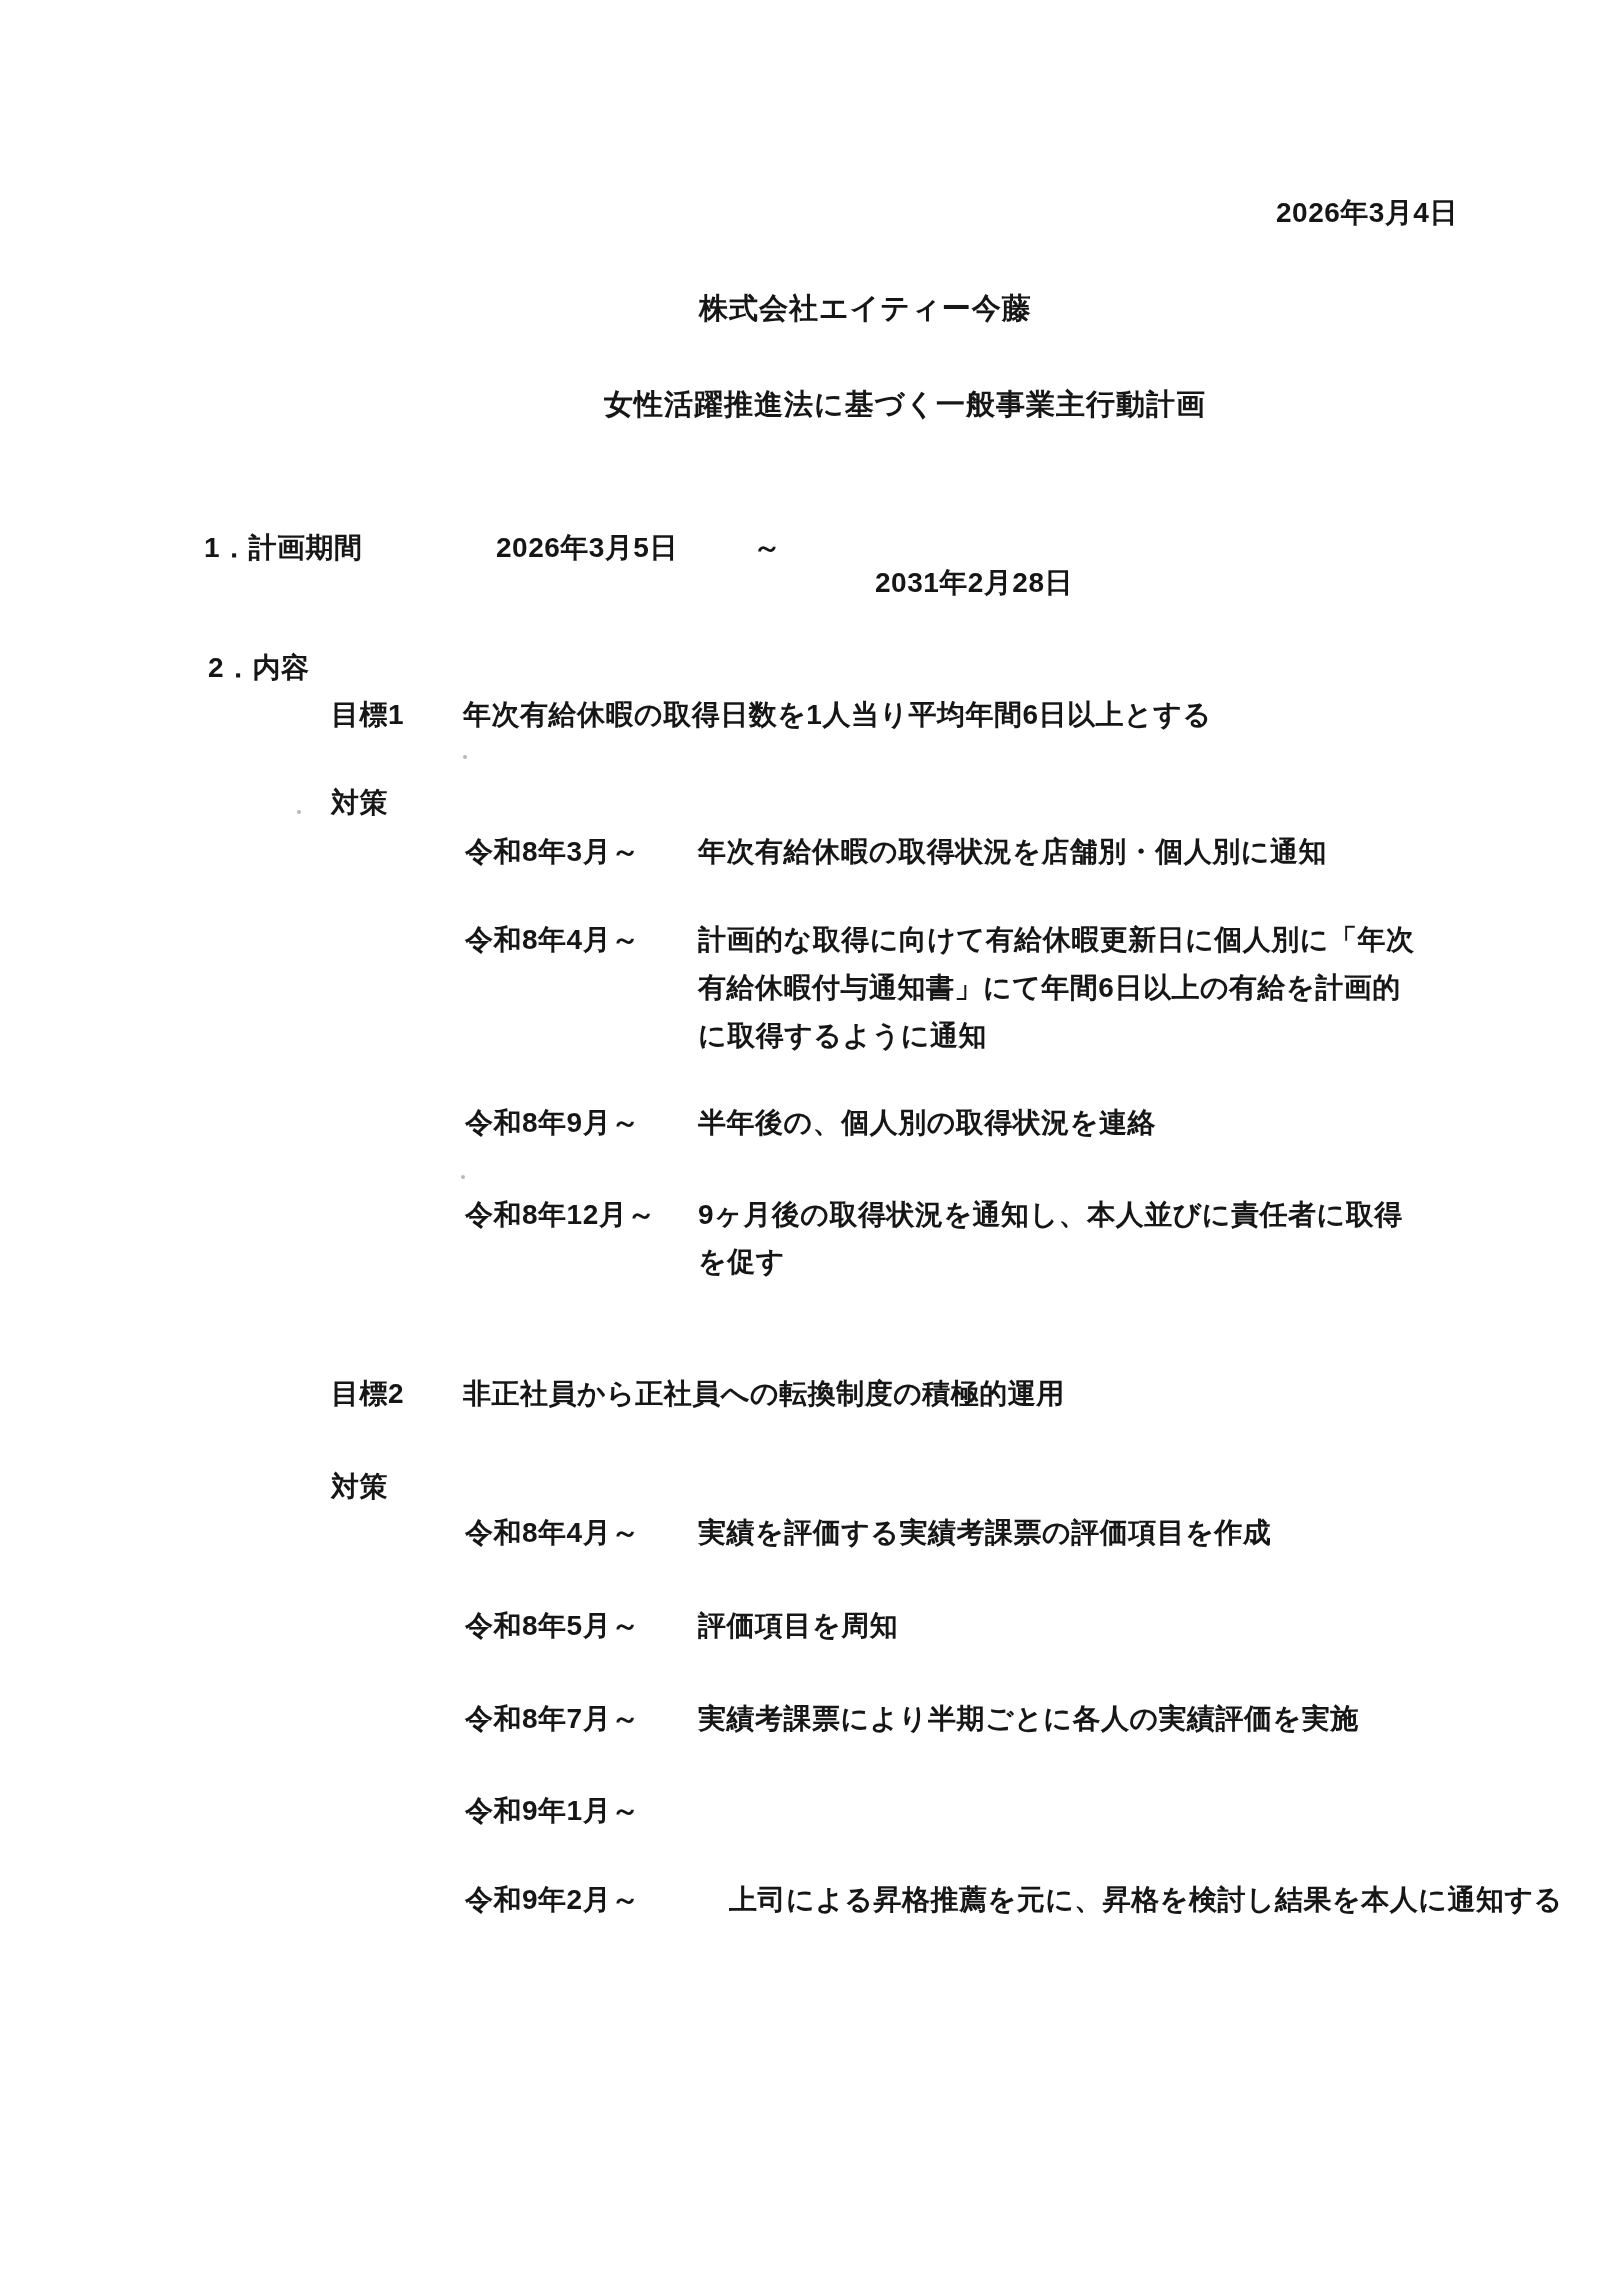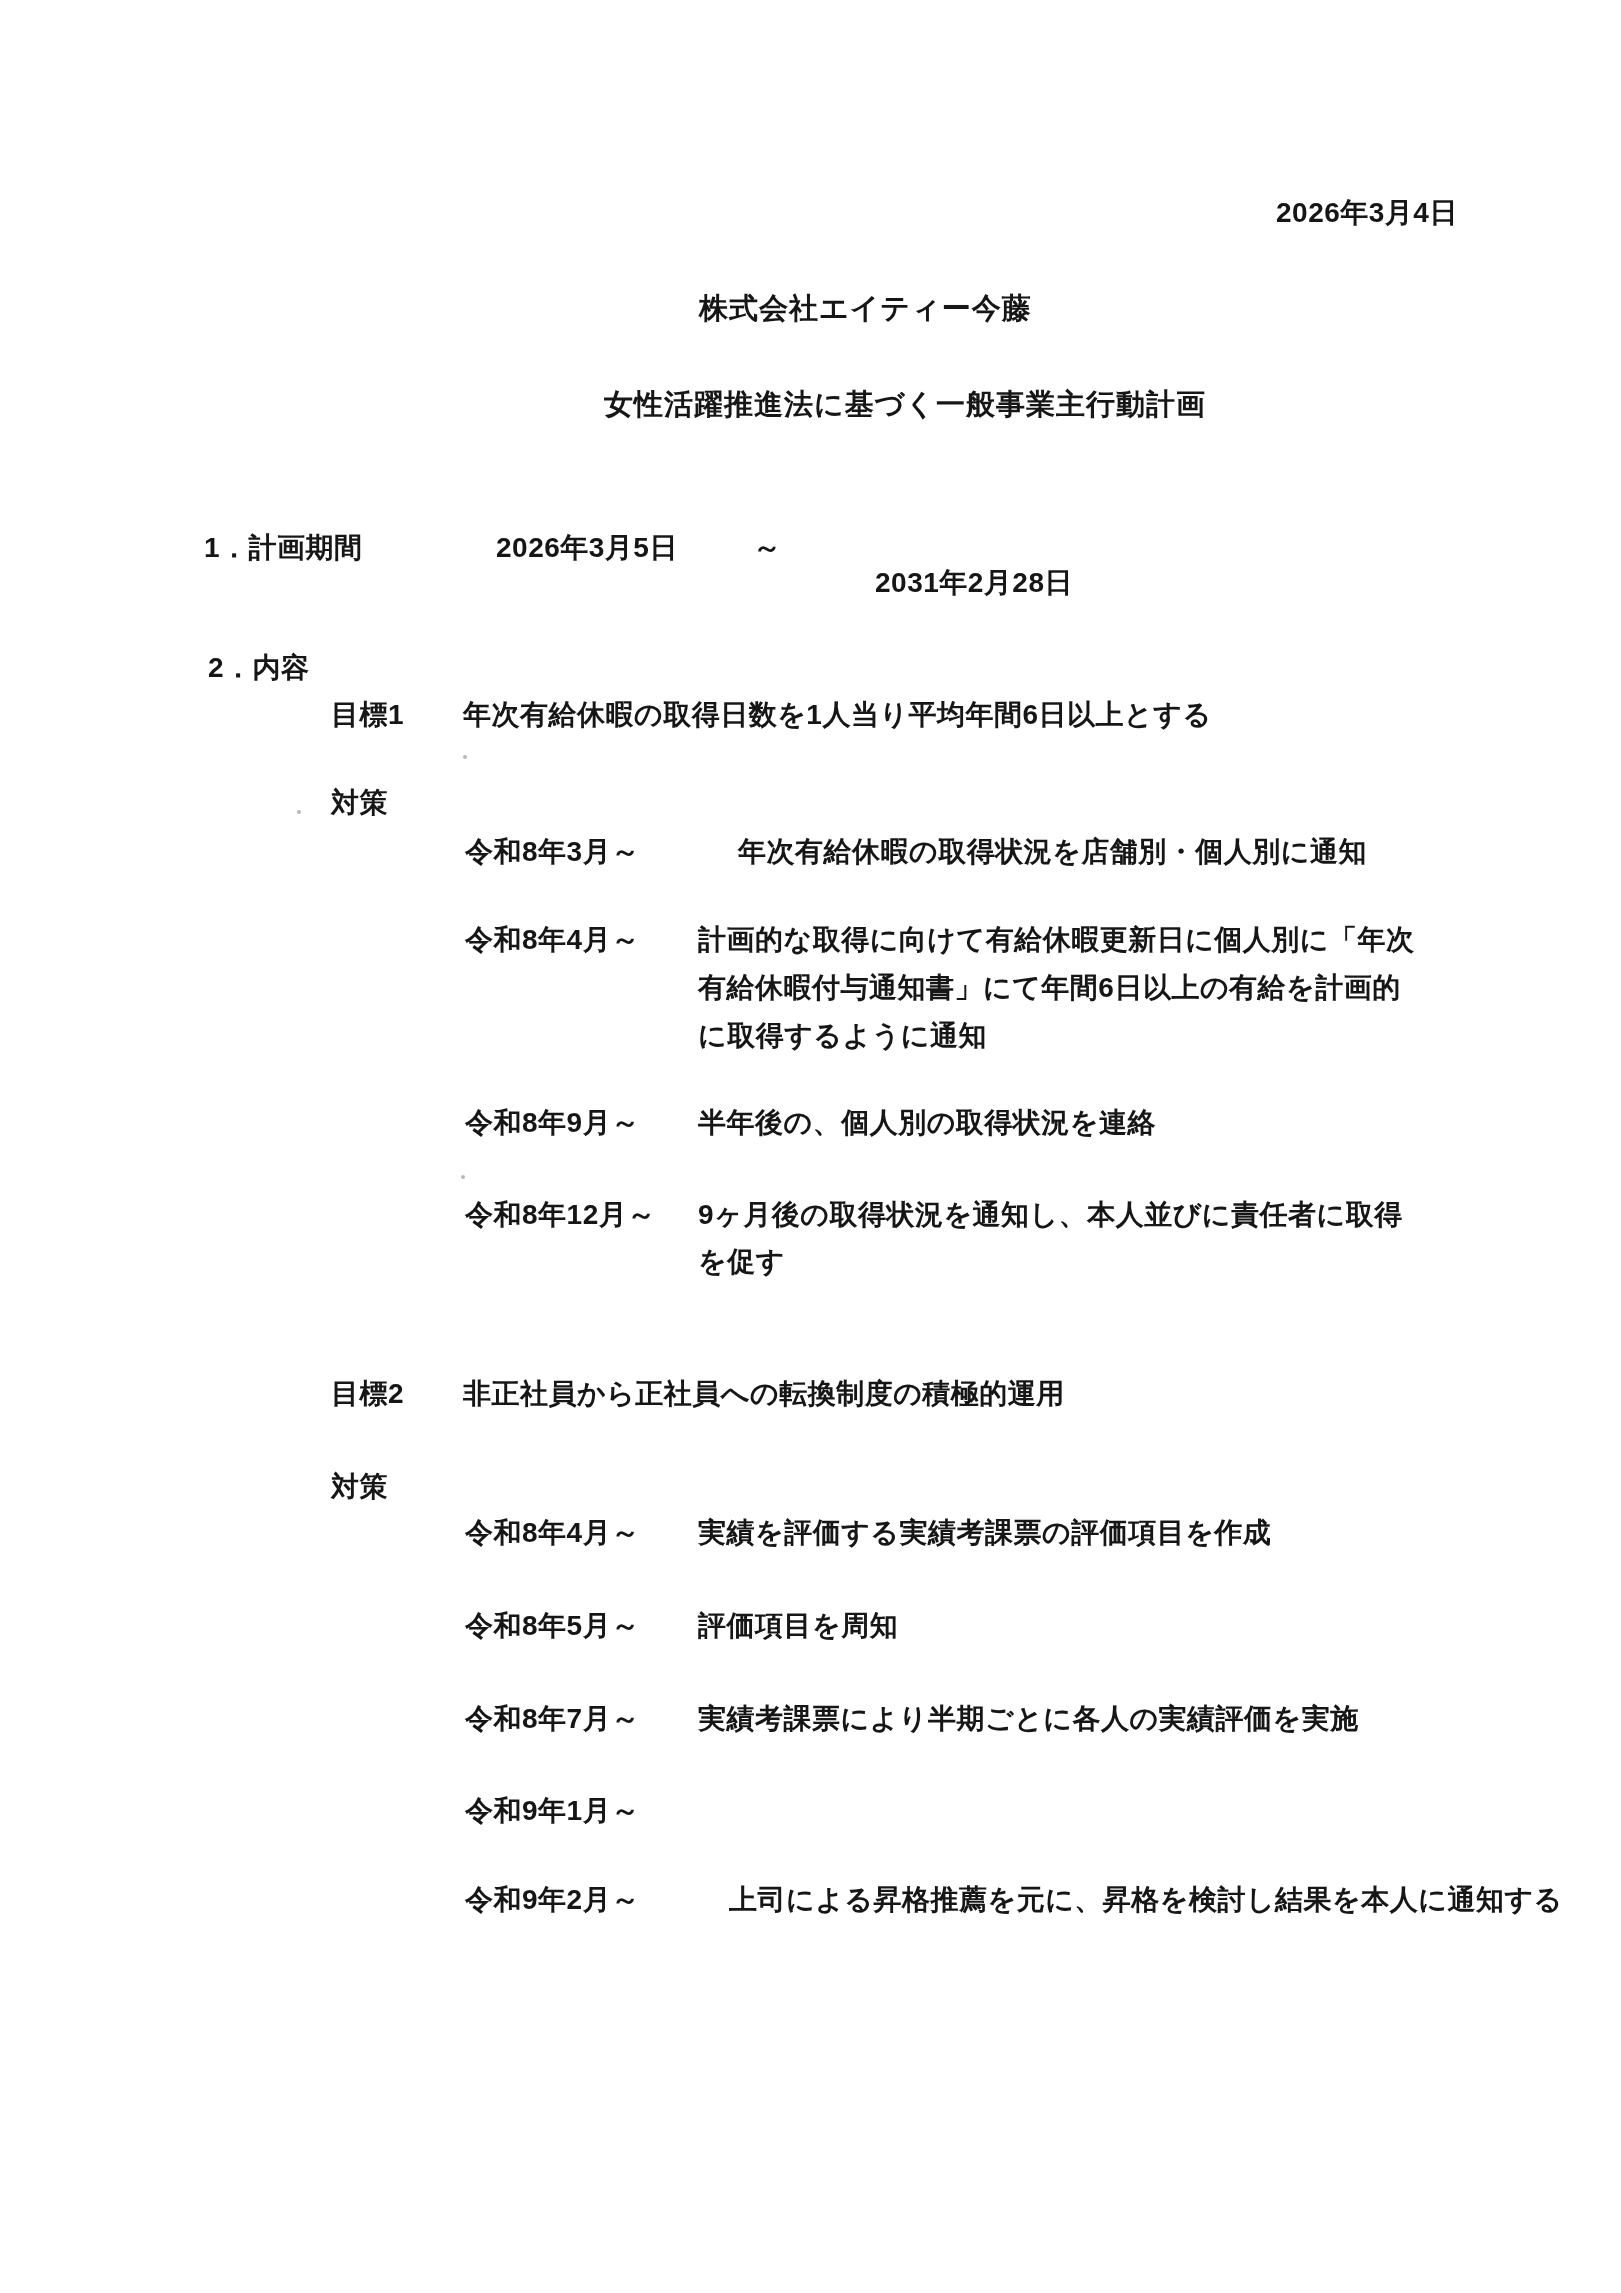--- a/index.html
+++ b/index.html
@@ -55,21 +55,21 @@
   <div class="t" style="left:875px; top:531px;margin-top:35px;">2031年2月28日</div>
 
   <div class="t" style="left:208px; top:651px;">2．内容</div>
 
   <div class="t" style="left:331px; top:698px;">目標1</div>
   <div class="t" style="left:463px; top:698px;">年次有給休暇の取得日数を1人当り平均年間6日以上とする</div>
 
   <div class="t" style="left:331px; top:786px;">対策</div>
 
   <div class="t" style="left:465px; top:835px;">令和8年3月～</div>
-  <div class="t" style="left:698px; top:835px;margin-left:40px;">年次有給休暇の取得状況を店舗別・個人別に通知</div>
+  <div class="t" style="left:698px; top:835px;">年次有給休暇の取得状況を店舗別・個人別に通知</div>
 
   <div class="t" style="left:465px; top:923px;">令和8年4月～</div>
   <div class="t" style="left:698px; top:923px;">計画的な取得に向けて有給休暇更新日に個人別に「年次</div>
   <div class="t" style="left:698px; top:971px;">有給休暇付与通知書」にて年間6日以上の有給を計画的</div>
   <div class="t" style="left:698px; top:1019px;">に取得するように通知</div>
 
   <div class="t" style="left:465px; top:1106px;text-align:center;">令和8年9月～</div>
   <div class="t" style="left:698px; top:1106px;">半年後の、個人別の取得状況を連絡</div>
 
   <div class="t" style="left:465px; top:1198px;">令和8年12月～</div>

